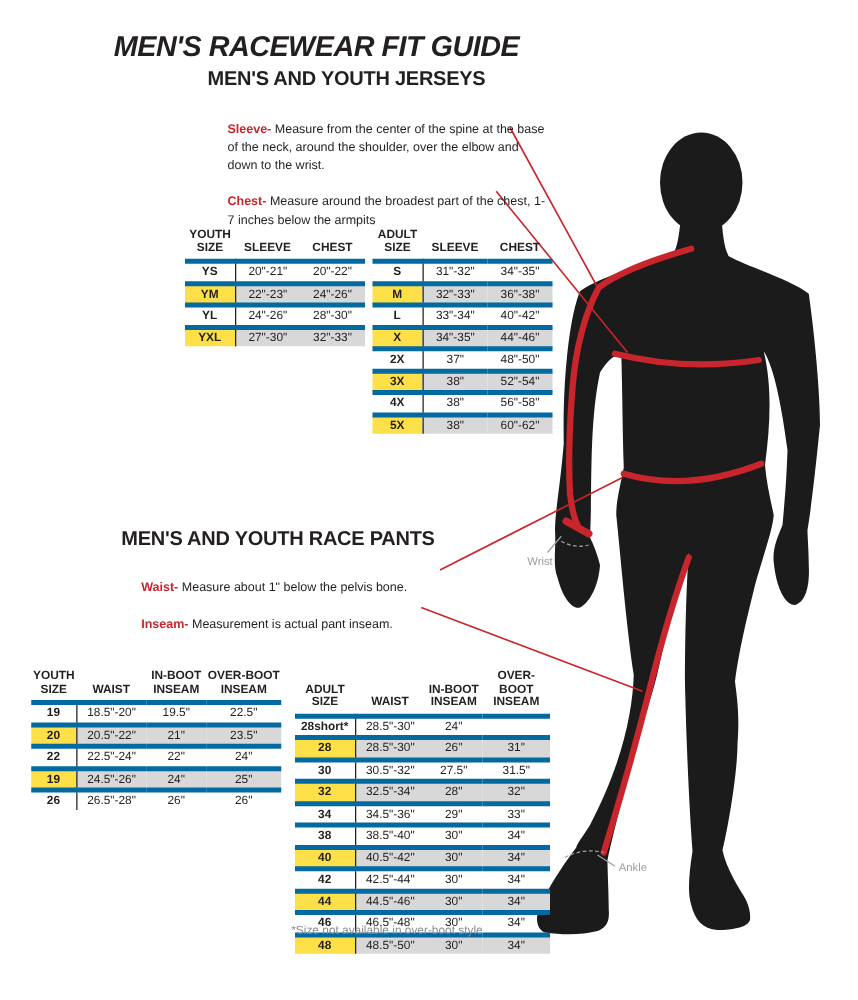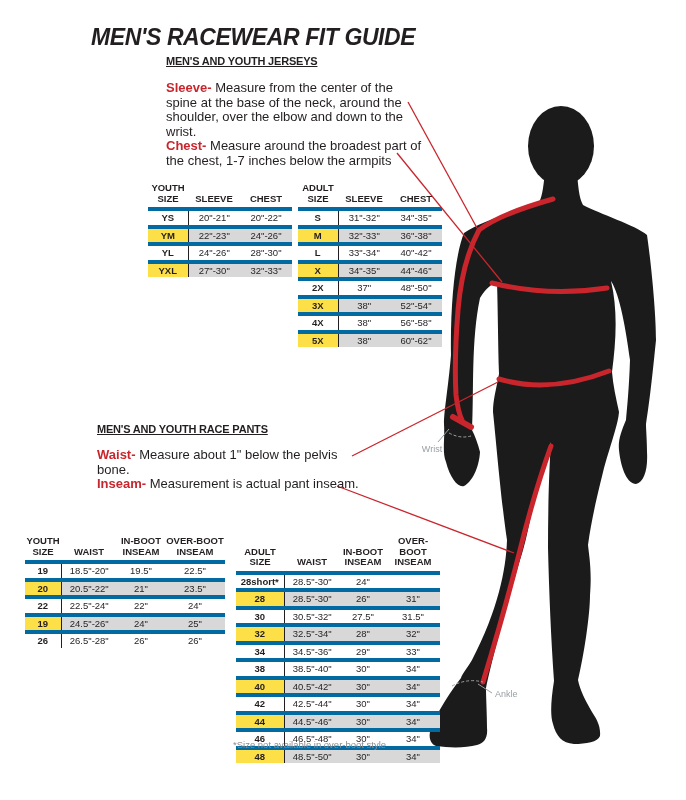--- a/index.html
+++ b/index.html
@@ -1,21 +1,21 @@
 <!DOCTYPE html>
 <html><head>
 <meta charset="utf-8">
 <style>
   html,body { margin:0; padding:0; background:#fff; }
   .page { position:relative; width:686px; height:800px; background:#ffffff;
           font-family:"Liberation Sans", sans-serif; color:#231f20; overflow:hidden; }
   .abs { position:absolute; }
   .title { font-size:23px; font-style:italic; font-weight:bold; letter-spacing:-0.4px; margin:0; white-space:nowrap; }
-  .section { font-size:11px; font-weight:bold; margin:0; letter-spacing:-0.2px; white-space:nowrap;text-decoration:underline; }
-  .desc { font-size:13px; line-height:14.5px; margin:0; }
+  .section { font-size:16px; font-weight:bold; margin:0; letter-spacing:-0.2px; white-space:nowrap; }
+  .desc { font-size:10px; line-height:14.5px; margin:16px; }
   .term { color:#c9252c; font-weight:bold; }
   .footnote { font-size:9.5px; color:#8c8c8c; }
   svg.fig { position:absolute; left:0; top:0; pointer-events:none; }
 
   .tbl table { border-collapse:collapse; table-layout:fixed; }
   .tbl th { font-size:9.5px; line-height:10.5px; font-weight:bold; text-align:center;
             vertical-align:bottom; padding:0 1px 3px 1px; }
   .tbl thead tr { border-bottom:2px solid #231f20; }
   .tbl tbody tr { border-top:4px solid #0369a1; }
   .tbl td { font-size:9.5px; text-align:center; height:13.5px; padding:0 1px; white-space:nowrap; }

